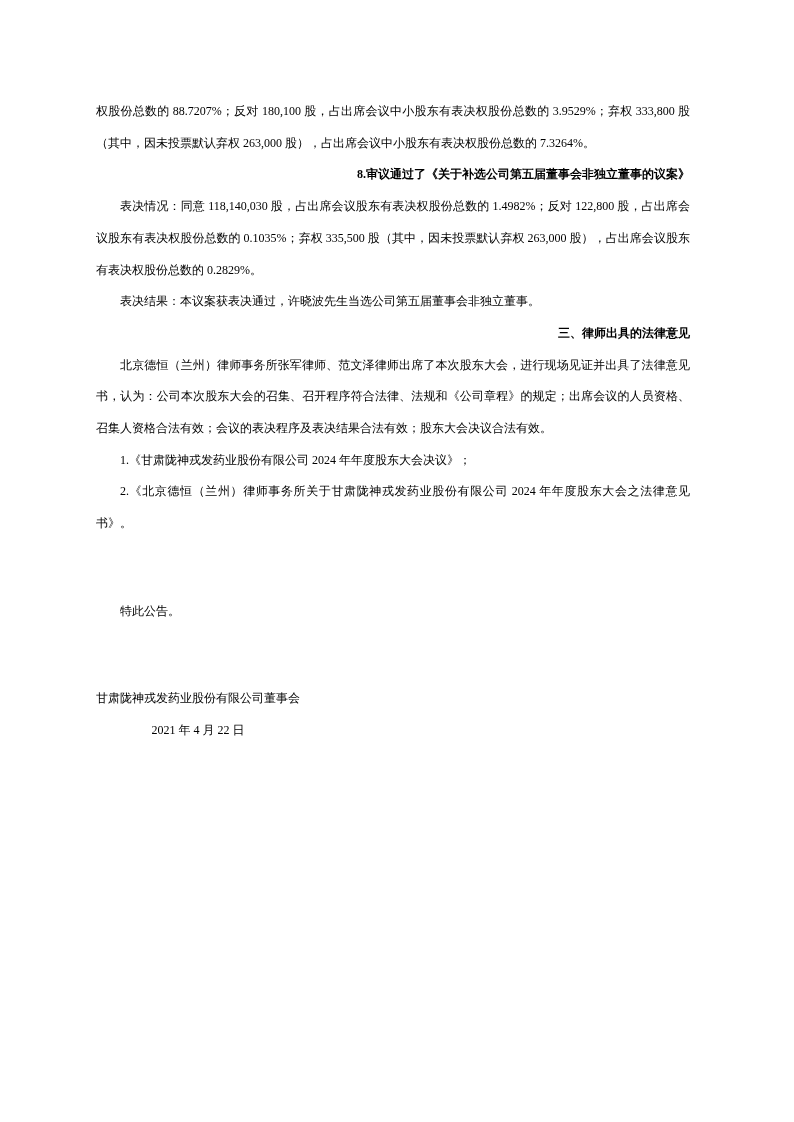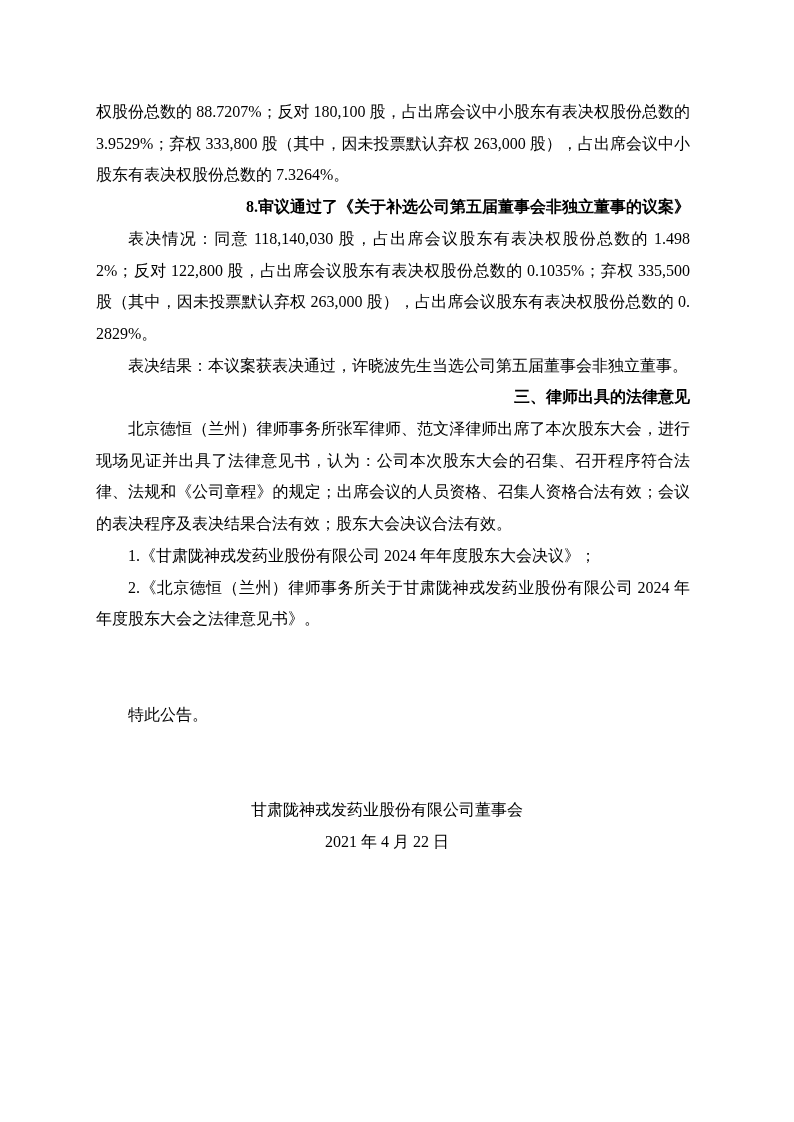--- a/index.html
+++ b/index.html
@@ -13,41 +13,41 @@
     overflow: hidden;
   }
   .page {
     box-sizing: border-box;
     width: 794px;
     height: 1122px;
     background: #ffffff;
     color: #000000;
     padding: 96px 104px 0 96px;
     font-family: "Liberation Serif", "DejaVu Serif", serif;
-    font-size: 16px;
+    font-size: 12px;
     line-height: 31.7px;
   }
   .para {
     margin: 0;
     text-align: justify;
     word-break: break-all;
   }
   .para.indent {
     text-indent: 2em;
   }
   .para.heading {
     font-weight: bold;
     text-align: right;
   }
   .spacer {
     height: 31.7px;
   }
   .closing {
     display: flex;
-    justify-content: center;
+    justify-content: flex-start;
     padding-right: 12px;
   }
   .closing-inner {
     text-align: center;
   }
   .signer {
     white-space: nowrap;
   }
 </style>
 </head>

